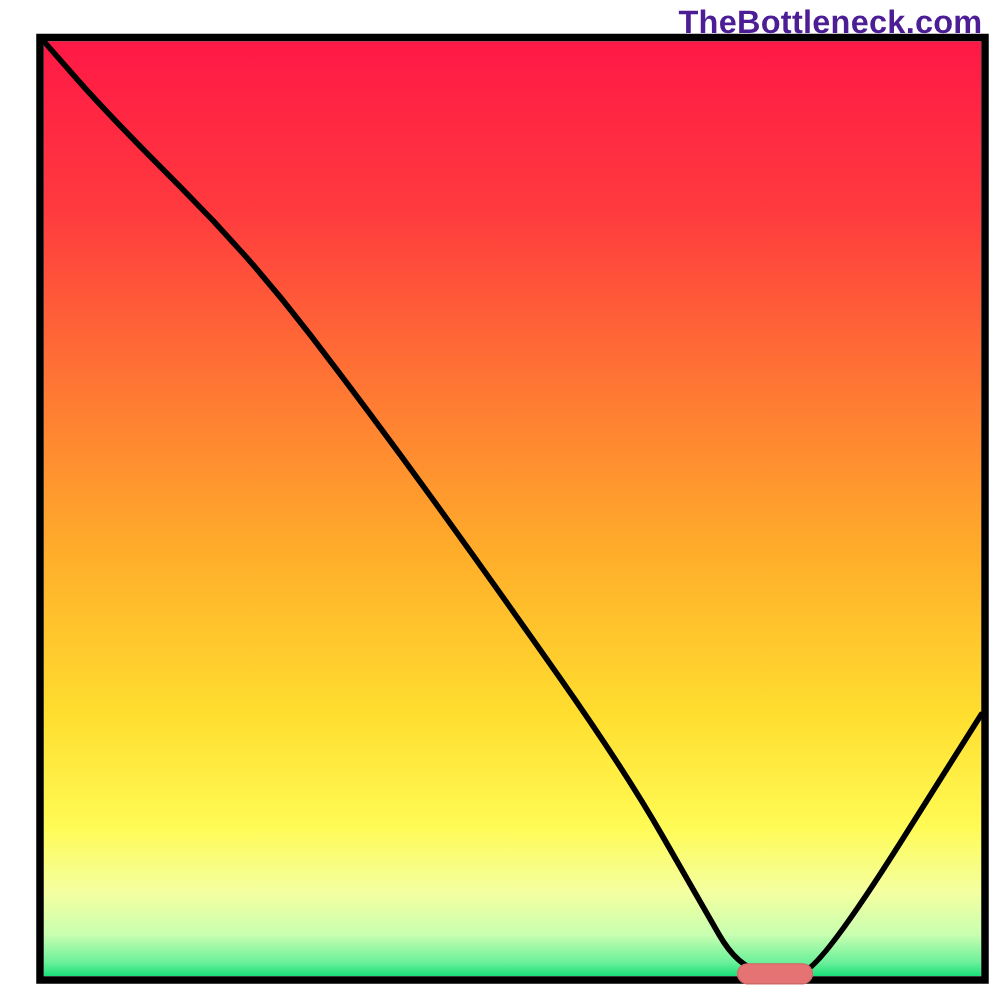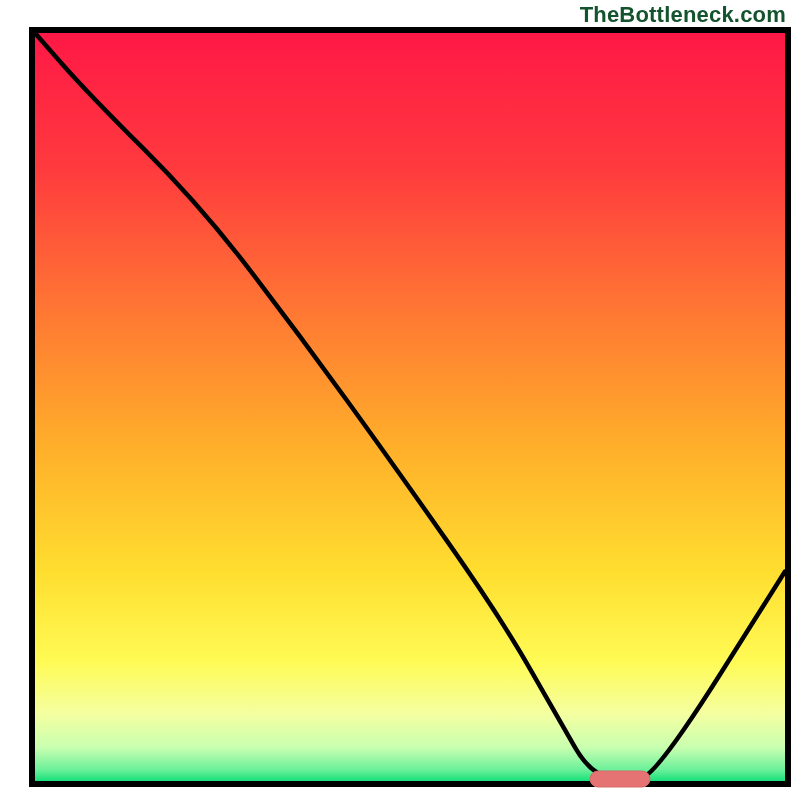--- a/index.html
+++ b/index.html
@@ -12,23 +12,23 @@
   }
   .wrap {
     position: relative;
     width: 800px;
     height: 800px;
   }
   .attribution {
     position: absolute;
     top: 2px;
     right: 14px;
-    font-size: 22px;
+    font-size: 26px;
     font-weight: 600;
-    color: #14532d;
+    color: #4c1d95;
     letter-spacing: 0.2px;
   }
   svg {
     display: block;
   }
 </style>
 </head>
 <body>
 <div class="wrap">
 

